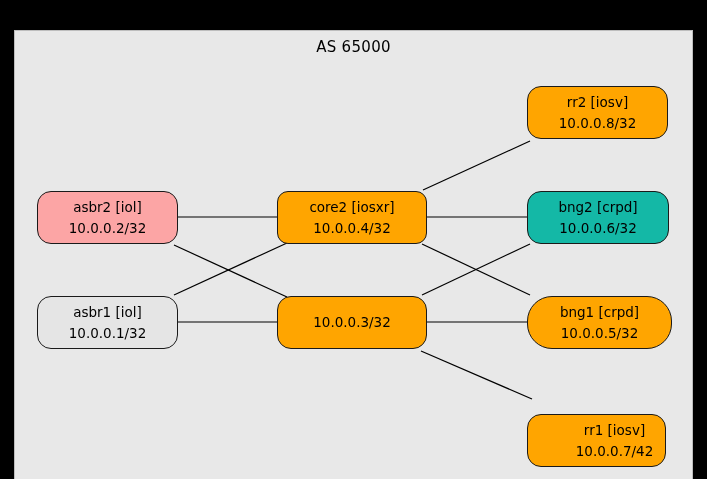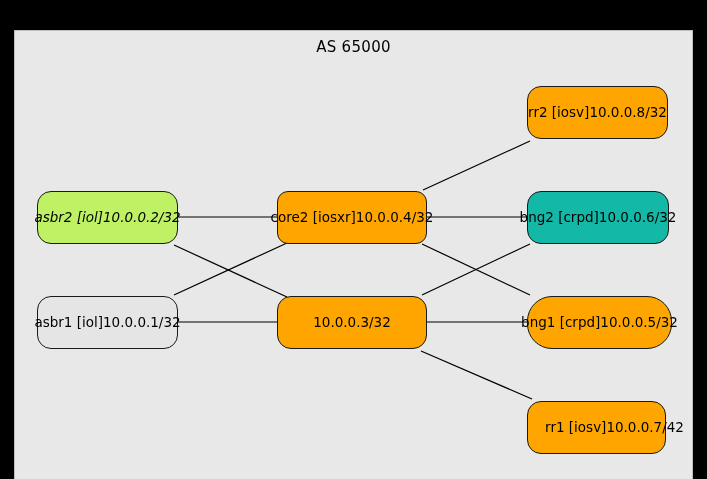--- a/index.html
+++ b/index.html
@@ -37,21 +37,21 @@
     left: 0;
     top: 0;
   }
   .node {
     position: absolute;
     background: #ffa500;
     border: 1.4px solid #1a1a1a;
     border-radius: 14px;
     box-sizing: border-box;
     display: flex;
-    flex-direction: row;
+    flex-direction: column;
     align-items: center;
     justify-content: center;
     color: #000000;
     font-size: 13.5px;
     line-height: 1.55;
     text-align: center;
     white-space: nowrap;
   }
 </style>
 </head>
@@ -66,21 +66,21 @@
       <line x1="174" y1="229" x2="287" y2="281" stroke="#000000" stroke-width="1.2"></line>
       <line x1="174" y1="279" x2="287" y2="227" stroke="#000000" stroke-width="1.2"></line>
       <line x1="427" y1="201" x2="527" y2="201" stroke="#000000" stroke-width="1.2"></line>
       <line x1="427" y1="306" x2="527" y2="306" stroke="#000000" stroke-width="1.2"></line>
       <line x1="422" y1="228" x2="530" y2="279" stroke="#000000" stroke-width="1.2"></line>
       <line x1="422" y1="279" x2="530" y2="228" stroke="#000000" stroke-width="1.2"></line>
       <line x1="423" y1="174" x2="530" y2="125" stroke="#000000" stroke-width="1.2"></line>
       <line x1="421" y1="335" x2="532" y2="383" stroke="#000000" stroke-width="1.2"></line>
     </svg>
   <div id="nodes">
-      <div class="node" style="left: 37px; top: 175px; width: 141px; height: 53px; background: #bef264; font-style: italic;">
+      <div class="node" style="left: 37px; top: 175px; width: 141px; height: 53px; background: #fca5a5;">
         <span>asbr2 [iol]</span>
         <span>10.0.0.2/32</span>
       </div>
       <div class="node" style="left: 37px; top: 280px; width: 141px; height: 53px; background: #e5e5e5;">
         <span>asbr1 [iol]</span>
         <span>10.0.0.1/32</span>
       </div>
       <div class="node" style="left: 277px; top: 175px; width: 150px; height: 53px; background: rgb(255, 165, 0); border-radius: 11px;">
         <span>core2 [iosxr]</span>
         <span>10.0.0.4/32</span>
@@ -93,18 +93,18 @@
         <span>10.0.0.8/32</span>
       </div>
       <div class="node" style="left: 527px; top: 175px; width: 142px; height: 53px; background: #14b8a6;">
         <span>bng2 [crpd]</span>
         <span>10.0.0.6/32</span>
       </div>
       <div class="node" style="left: 527px; top: 280px; width: 145px; height: 53px; background: rgb(255, 165, 0); border-radius: 25px;">
         <span>bng1 [crpd]</span>
         <span>10.0.0.5/32</span>
       </div>
-      <div class="node" style="left: 527px; top: 385px; width: 139px; height: 53px; background: rgb(255, 165, 0); padding-left: 36px;">
+      <div class="node" style="left: 527px; top: 398px; width: 139px; height: 53px; background: rgb(255, 165, 0); padding-left: 36px;">
         <span>rr1 [iosv]</span>
         <span>10.0.0.7/42</span>
       </div>
     </div>
 </div>
 
 </body></html>

